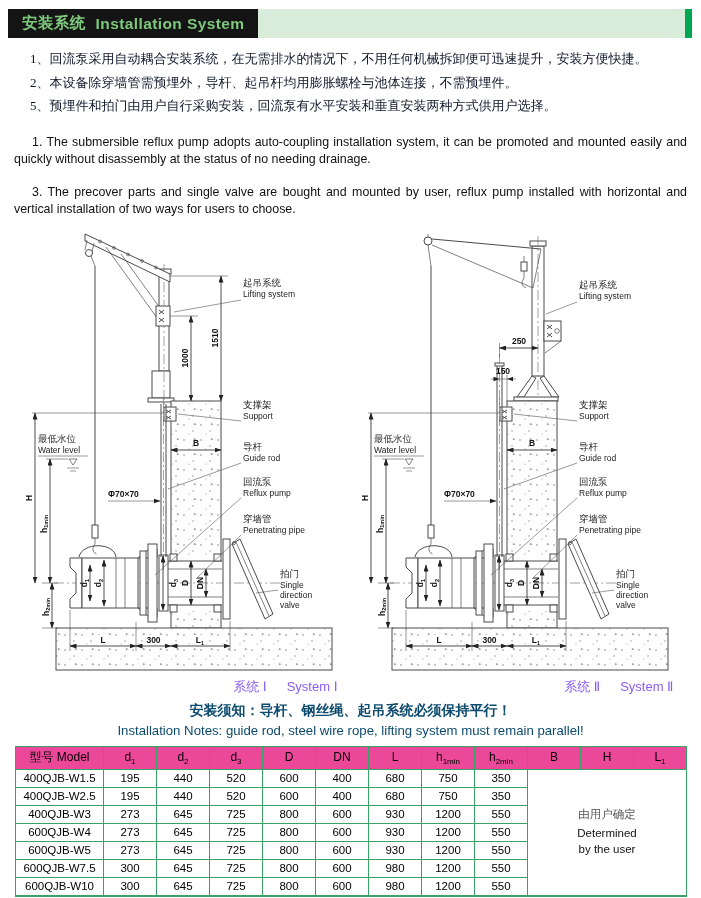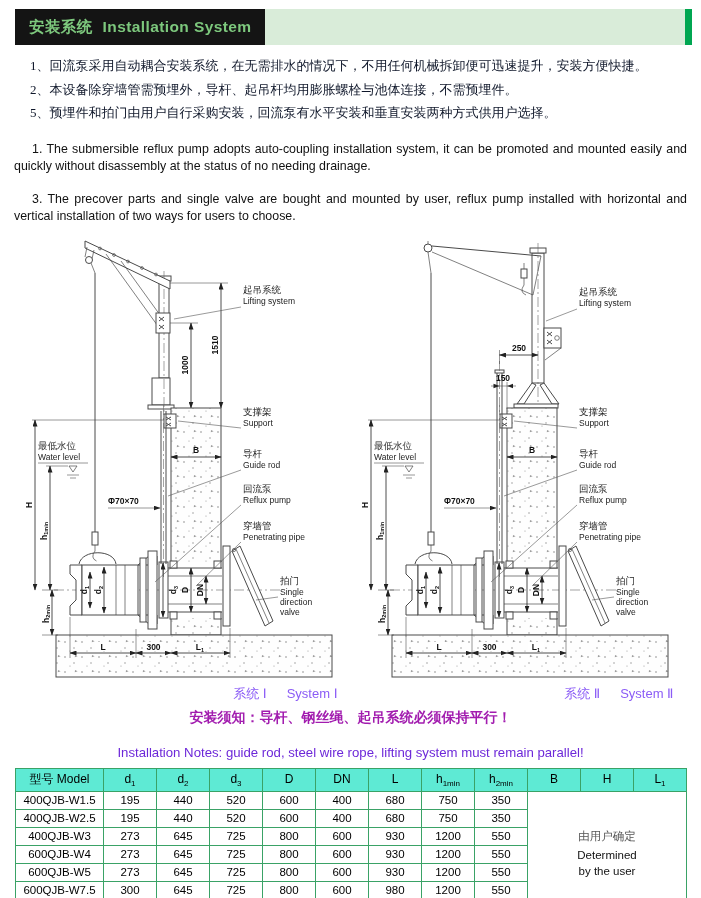--- a/index.html
+++ b/index.html
@@ -1,20 +1,20 @@
 <!DOCTYPE html>
 <html><head>
 <meta charset="utf-8">
 <style>
   html,body { margin:0; padding:0; background:#fff; }
   body { font-family:"Liberation Sans", sans-serif; }
   .page { width:701px; height:898px; background:#fff; position:relative; overflow:hidden; box-sizing:border-box; }
 
   
-  .header-bar { display:flex; align-items:stretch; height:36px; margin:9px 9px 0 15px; }
+  .header-bar { display:flex; align-items:stretch; height:29px; margin:9px 9px 0 8px; }
   .title-block { background:#141414; color:#7dc87d; font-weight:bold; font-size:15.5px;
                  display:flex; align-items:center; padding:0 14px; letter-spacing:.4px; white-space:nowrap; }
   .title-block .en { margin-left:10px; }
   .green-strip { flex:1; background:#d9ecd9; }
   .accent-bar { width:7px; background:#00a651; }
 
   
   .intro-zh { margin:9px 14px 0 14px; font-family:"Liberation Serif", serif;
               font-size:13px; line-height:1.82; color:#0f172a; }
   .intro-zh p { margin:0; text-indent:16px; }
@@ -36,28 +36,28 @@
   .cl  { stroke:#666; stroke-width:.6; fill:none; stroke-dasharray:10 3 2 3; }
   .dim { stroke:#222; stroke-width:.8; fill:none; }
   .ext { stroke:#444; stroke-width:.55; fill:none; }
   .ldr { stroke:#555; stroke-width:.6; fill:none; }
   .dimt{ font-size:8.5px; font-weight:bold; fill:#111; }
   .lblzh{ font-size:9.5px; fill:#222; }
   .lblen{ font-size:8.5px; fill:#222; }
 
   
   .notes { text-align:center; margin-top:6px; }
-  .note-zh { color:#a21caf; font-size:14px; font-weight:600; }
-  .note-en { color:#6d28d9; font-size:13.2px; margin-top:18px; }
+  .note-zh { color:#0c4a6e; font-size:14px; font-weight:600; }
+  .note-en { color:#0c4a6e; font-size:13.2px; margin-top:3px; }
 
   
   table.spec { border-collapse:collapse; table-layout:fixed; width:671px; margin:8px 0 0 15px;
                font-size:11.5px; color:#000; border-bottom:2px solid #3aa266; }
   .spec th, .spec td { border:1px solid #3aa266; text-align:center; padding:1px 0; overflow:hidden; }
-  .spec thead th { background:#5eead4; height:20px; font-weight:normal; font-size:12px; }
+  .spec thead th { background:#ec4899; height:20px; font-weight:normal; font-size:12px; }
   .spec td { height:15px; }
   .spec sub { font-size:8px; }
   .user-note-cell { vertical-align:middle; }
   .user-note-cell .zh { font-family:"Liberation Serif", serif; color:#555; margin-bottom:3px; }
   .user-note-cell .en { color:#111; line-height:1.45; }
 </style>
 </head>
 <body>
 
 <div class="page">

